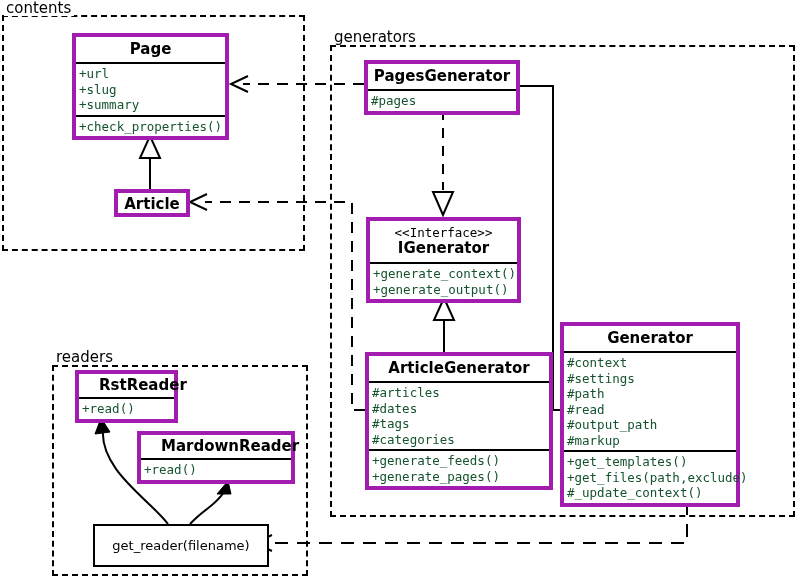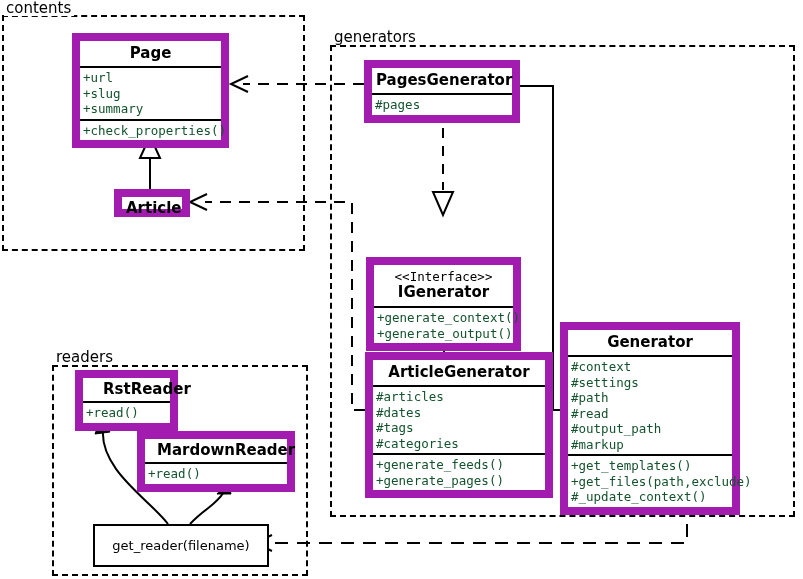--- a/index.html
+++ b/index.html
@@ -35,21 +35,21 @@
     font-size: 15px;
     color: #000;
     background: #ffffff;
     padding: 0 3px 0 2px;
     white-space: nowrap;
     line-height: 16px;
   }
   
   .uml-class {
     position: absolute;
-    border: 8px solid #a21caf;
+    border: 4px solid #a21caf;
     background: #ffffff;
     box-sizing: border-box;
     z-index: 5;
   }
   .uml-head {
     text-align: center;
     font-weight: bold;
     font-size: 15px;
     line-height: 17px;
     padding: 4px 4px 4px 4px;
@@ -173,21 +173,21 @@
     <div class="uml-head">PagesGenerator</div>
     <div class="uml-section uml-sep">
       <div>#pages</div>
     </div>
   </div>
 
   <div class="uml-class" style="left:114px; top:189px; width:76px; height:28px;">
     <div class="uml-head" style="padding:3px 4px;">Article</div>
   </div>
 
-  <div class="uml-class" style="left:366px; top:217px; width:155px;margin-top:40px;">
+  <div class="uml-class" style="left:366px; top:217px; width:155px;">
     <div class="uml-head" style="padding:4px 4px 5px 4px;">
       <span class="uml-stereotype">&lt;&lt;Interface&gt;&gt;</span>
       <span>IGenerator</span>
     </div>
     <div class="uml-section uml-sep">
       <div>+generate_context()</div>
       <div>+generate_output()</div>
     </div>
   </div>
 
@@ -223,21 +223,21 @@
   </div>
 
   <div class="uml-class" style="left:75px; top:370px; width:103px;">
     <div class="uml-head" style="padding:3px 20px;">RstReader</div>
     <div class="uml-section uml-sep">
       <div>+read()</div>
     </div>
   </div>
 
   <div class="uml-class" style="left:137px; top:431px; width:158px;">
-    <div class="uml-head" style="padding:3px 12px;">MardownReader</div>
+    <div class="uml-head" style="padding:3px 20px;">MardownReader</div>
     <div class="uml-section uml-sep">
       <div>+read()</div>
     </div>
   </div>
 
   <div class="fn-box" style="left:93px; top:524px; width:176px; height:43px;">
     <span>get_reader(filename)</span>
   </div>
 
 </div>

